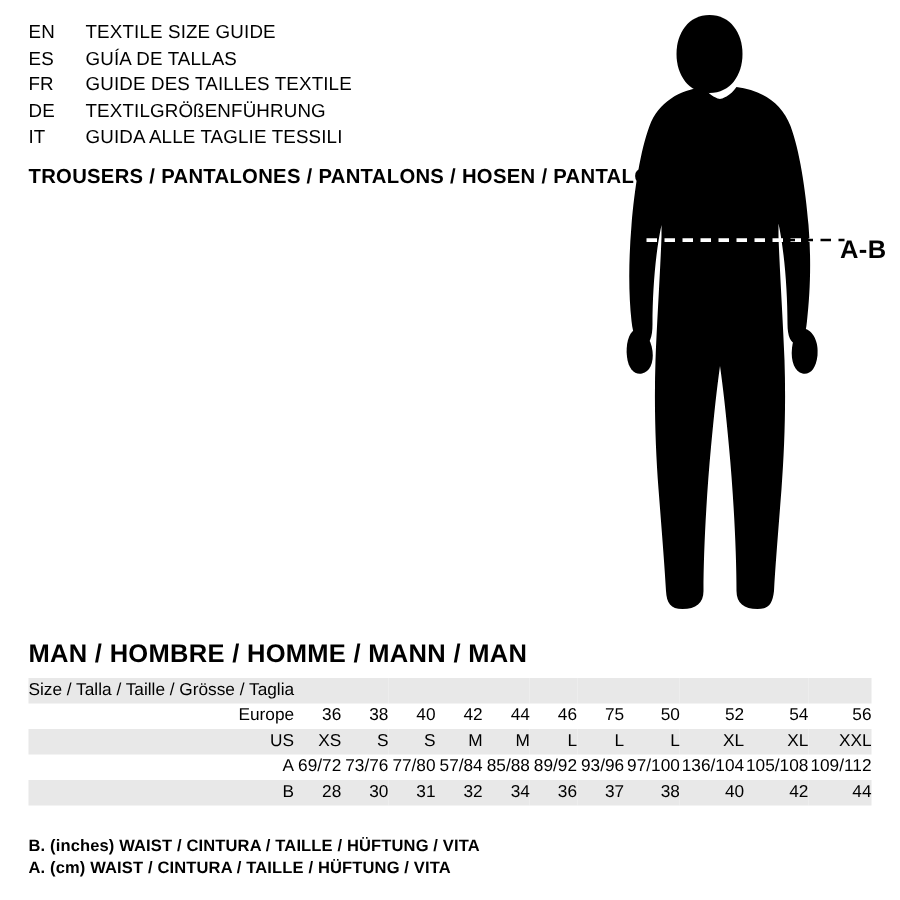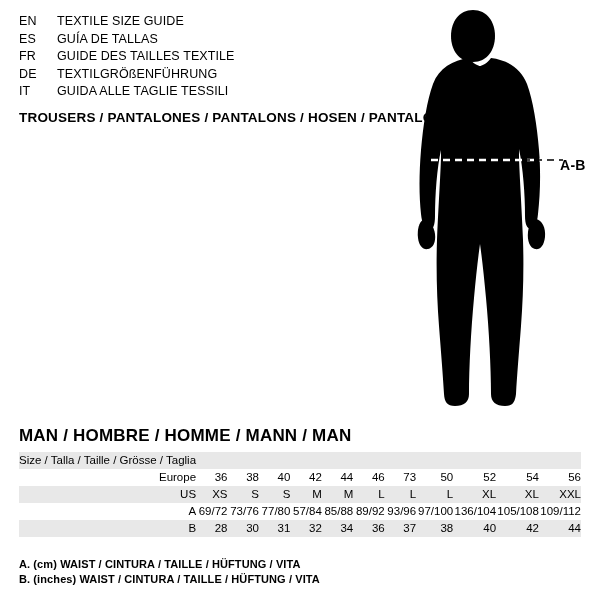--- a/index.html
+++ b/index.html
@@ -61,21 +61,21 @@
     width: 200px;
     height: 405px;
   }
   .figure svg {
     display: block;
   }
   .ab-label {
     position: absolute;
     left: 560px;
     top: 157px;
-    font-size: 14px;
+    font-size: 17px;
     font-weight: bold;
     letter-spacing: 0.3px;
   }
 
   
   .table-heading {
     position: absolute;
     left: 19px;
     top: 426px;
     font-size: 17px;
@@ -220,21 +220,21 @@
         <td class="val"></td>
       </tr>
       <tr>
         <td class="label-col">Europe</td>
         <td class="val">36</td>
         <td class="val">38</td>
         <td class="val">40</td>
         <td class="val">42</td>
         <td class="val">44</td>
         <td class="val">46</td>
-        <td class="val">73</td>
+        <td class="val">75</td>
         <td class="val">50</td>
         <td class="val">52</td>
         <td class="val">54</td>
         <td class="val">56</td>
       </tr>
       <tr class="shaded">
         <td class="label-col">US</td>
         <td class="val">XS</td>
         <td class="val">S</td>
         <td class="val">S</td>
@@ -272,17 +272,17 @@
         <td class="val">37</td>
         <td class="val">38</td>
         <td class="val">40</td>
         <td class="val">42</td>
         <td class="val">44</td>
       </tr>
     </tbody>
   </table>
 
   <div class="footnotes">
+    <div>B. (inches) WAIST / CINTURA / TAILLE / HÜFTUNG / VITA</div>
     <div>A. (cm) WAIST / CINTURA / TAILLE / HÜFTUNG / VITA</div>
-    <div>B. (inches) WAIST / CINTURA / TAILLE / HÜFTUNG / VITA</div>
   </div>
 
 </div>
 
 </body></html>

